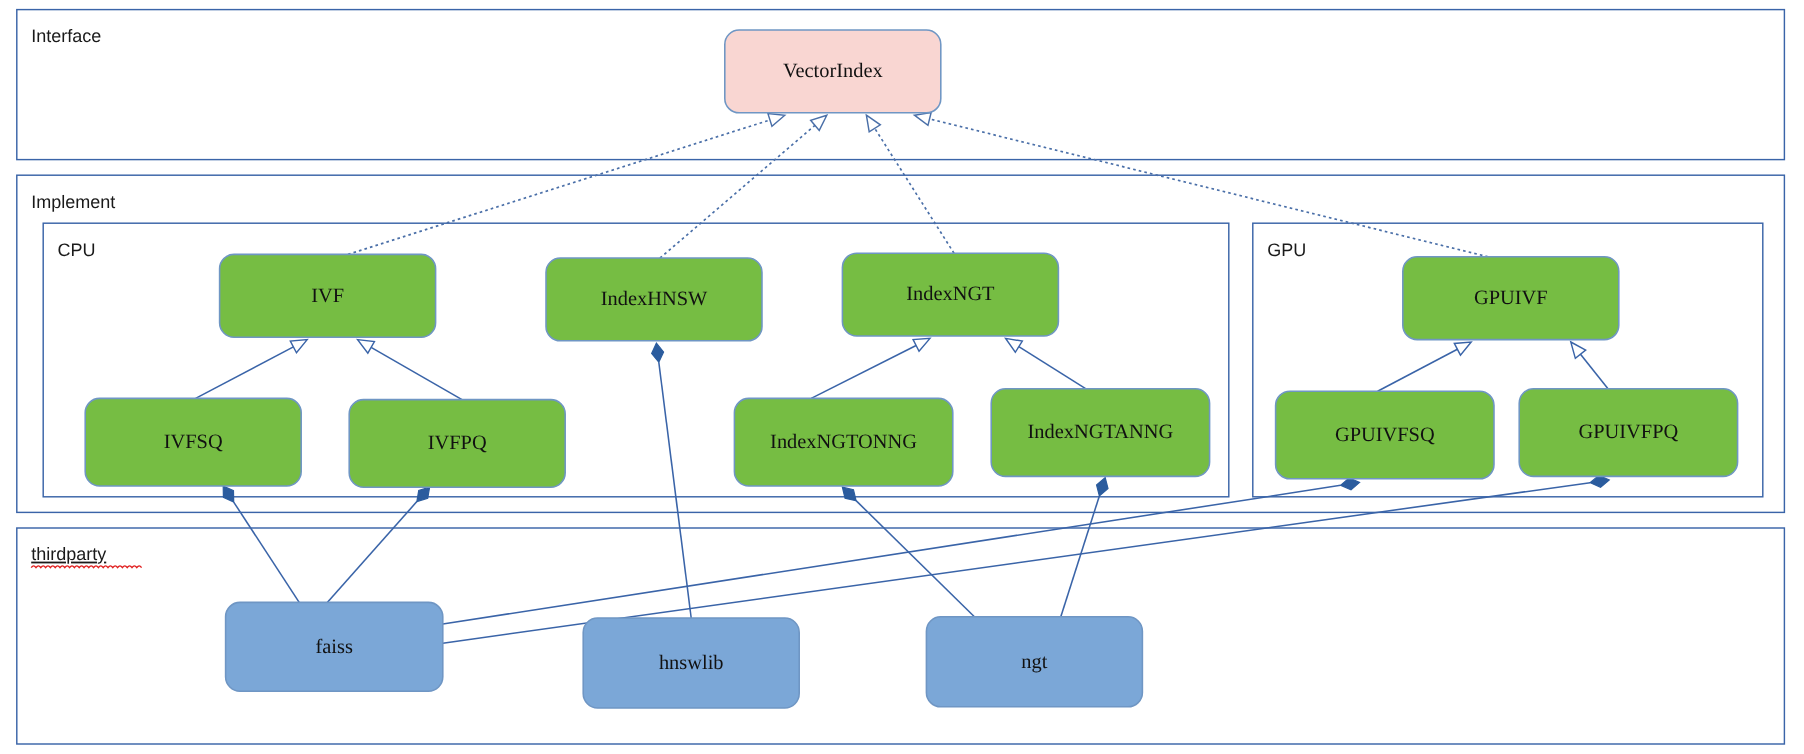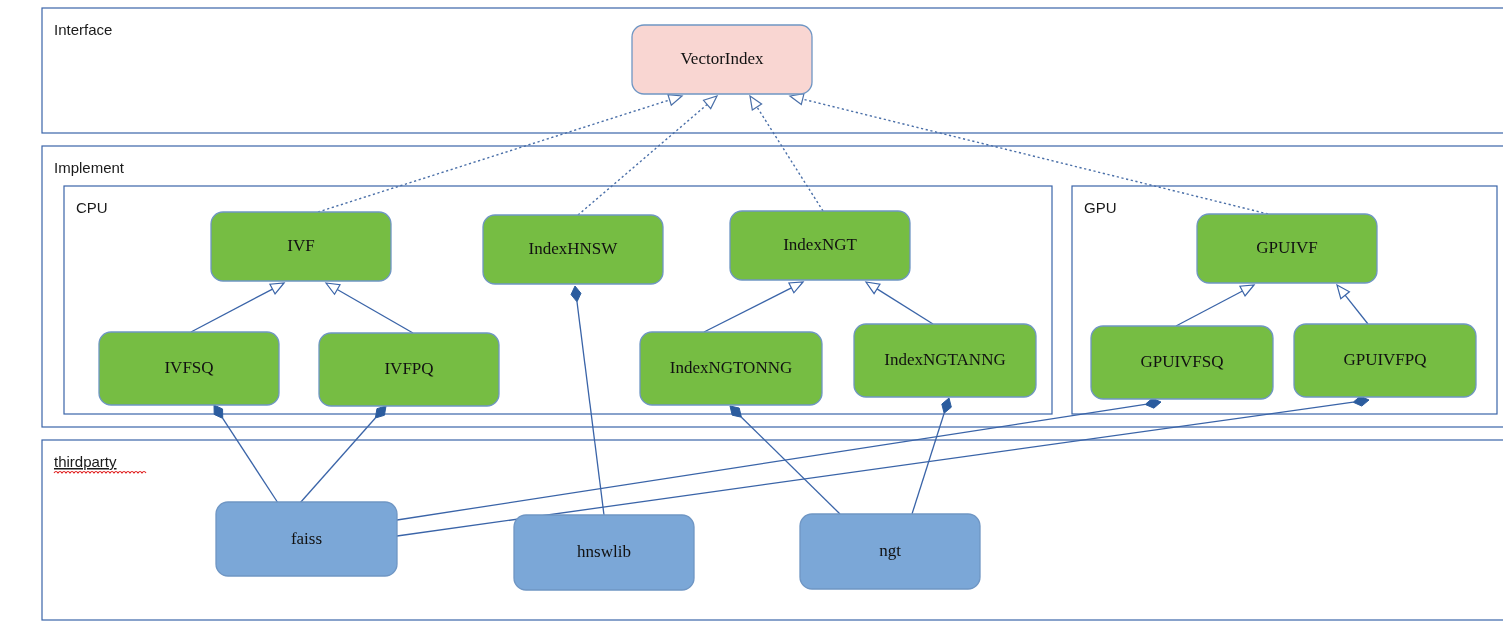--- a/index.html
+++ b/index.html
@@ -1,18 +1,18 @@
 <!DOCTYPE html>
 <html><head>
 <meta charset="utf-8">
 <style>
   html,body{margin:0;padding:0;background:#ffffff;}
   body{width:1503px;height:628px;overflow:hidden;
        font-family:"Liberation Sans",sans-serif;}
-  #stage{position:relative;width:1403px;height:628px;margin-left:28px;}
+  #stage{position:relative;width:1403px;height:628px;}
   svg{display:block;}
   .grp-label{font-family:"Liberation Sans",sans-serif;font-size:15px;fill:#1a1a1a;}
   .node-label{font-family:"Liberation Serif",serif;font-size:17px;fill:#111111;
               text-anchor:middle;dominant-baseline:middle;}
   .grp-rect{fill:#ffffff;stroke:#3a64a8;stroke-width:1.2;}
   .node-rect{stroke:#6f96c4;stroke-width:1.3;}
   .edge{stroke:#3a64a8;stroke-width:1.3;fill:none;}
   .edge-dot{stroke:#4a6fa8;stroke-width:1.4;fill:none;stroke-dasharray:2.2 2.6;}
   .tri{fill:#ffffff;stroke:#3a64a8;stroke-width:1.2;}
   .tri-d{fill:#ffffff;stroke:#4a6fa8;stroke-width:1.2;}

